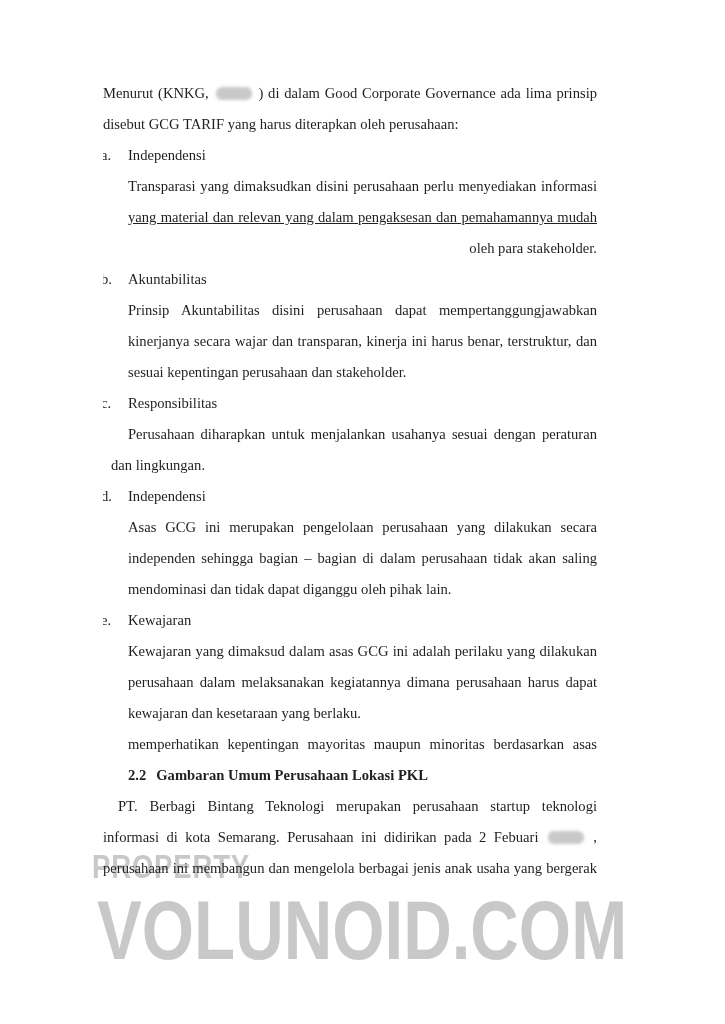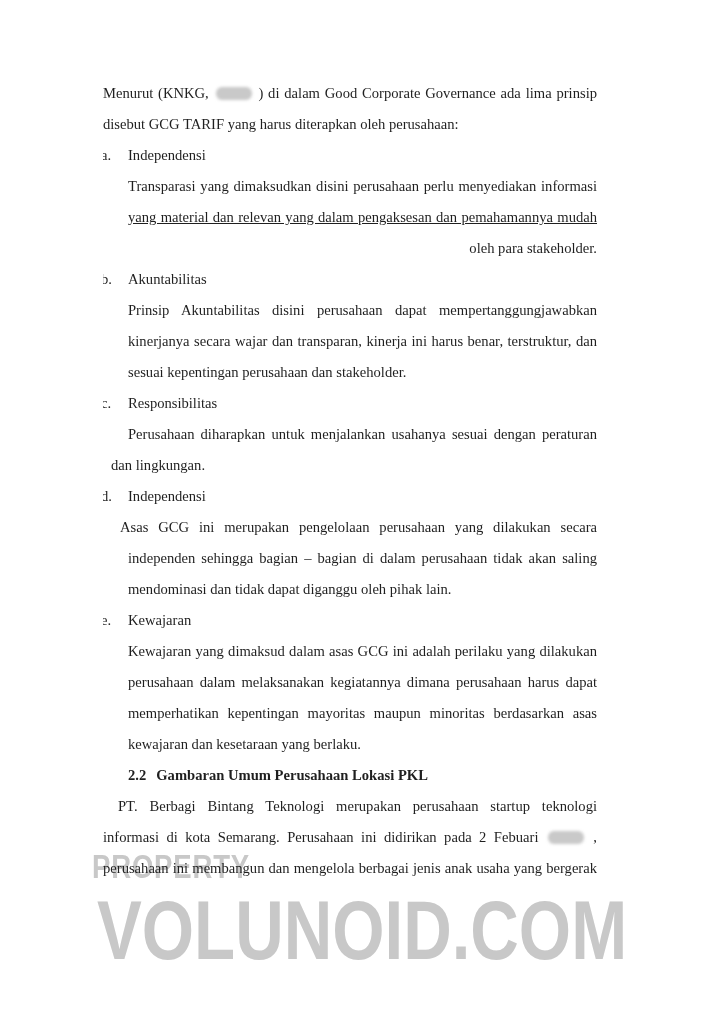--- a/index.html
+++ b/index.html
@@ -87,26 +87,26 @@
       <div class="dline just" style="margin-left: 25px; text-decoration: underline;">yang material dan relevan yang dalam pengaksesan dan pemahamannya mudah</div>
       <div class="dline" style="margin-left: 25px; text-align: right;">oleh para stakeholder.</div>
       <div class="dline li-line"><span class="li-marker">b.</span><span>Akuntabilitas</span></div>
       <div class="dline just" style="margin-left: 25px;">Prinsip Akuntabilitas disini perusahaan dapat mempertanggungjawabkan</div>
       <div class="dline just" style="margin-left: 25px;">kinerjanya secara wajar dan transparan, kinerja ini harus benar, terstruktur, dan</div>
       <div class="dline" style="margin-left: 25px;">sesuai kepentingan perusahaan dan stakeholder.</div>
       <div class="dline li-line"><span class="li-marker">c.</span><span>Responsibilitas</span></div>
       <div class="dline just" style="margin-left: 25px;">Perusahaan diharapkan untuk menjalankan usahanya sesuai dengan peraturan</div>
       <div class="dline" style="margin-left: 8px;">dan lingkungan.</div>
       <div class="dline li-line"><span class="li-marker">d.</span><span>Independensi</span></div>
-      <div class="dline just" style="margin-left: 17px;">Asas GCG ini merupakan pengelolaan perusahaan yang dilakukan secara</div>
+      <div class="dline just" style="margin-left: 25px;">Asas GCG ini merupakan pengelolaan perusahaan yang dilakukan secara</div>
       <div class="dline just" style="margin-left: 25px;">independen sehingga bagian – bagian di dalam perusahaan tidak akan saling</div>
       <div class="dline" style="margin-left: 25px;">mendominasi dan tidak dapat diganggu oleh pihak lain.</div>
       <div class="dline li-line"><span class="li-marker">e.</span><span>Kewajaran</span></div>
       <div class="dline just" style="margin-left: 25px;">Kewajaran yang dimaksud dalam asas GCG ini adalah perilaku yang dilakukan</div>
       <div class="dline just" style="margin-left: 25px;">perusahaan dalam melaksanakan kegiatannya dimana perusahaan harus dapat</div>
+      <div class="dline" style="margin-left: 25px;">kewajaran dan kesetaraan yang berlaku.</div>
       <div class="dline just" style="margin-left: 25px;">memperhatikan kepentingan mayoritas maupun minoritas berdasarkan asas</div>
-      <div class="dline" style="margin-left: 25px;">kewajaran dan kesetaraan yang berlaku.</div>
       <div class="dline heading"><span class="h-num">2.2</span><span>Gambaran Umum Perusahaan Lokasi PKL</span></div>
       <div class="dline just" style="padding-left: 15px;">PT. Berbagi Bintang Teknologi merupakan perusahaan startup teknologi</div>
       <div class="dline just">informasi di kota Semarang. Perusahaan ini didirikan pada 2 Febuari <span class="redact"></span> ,</div>
       <div class="dline just">perusahaan ini membangun dan mengelola berbagai jenis anak usaha yang bergerak</div>
     </div>
 </div>
 
 </body></html>

